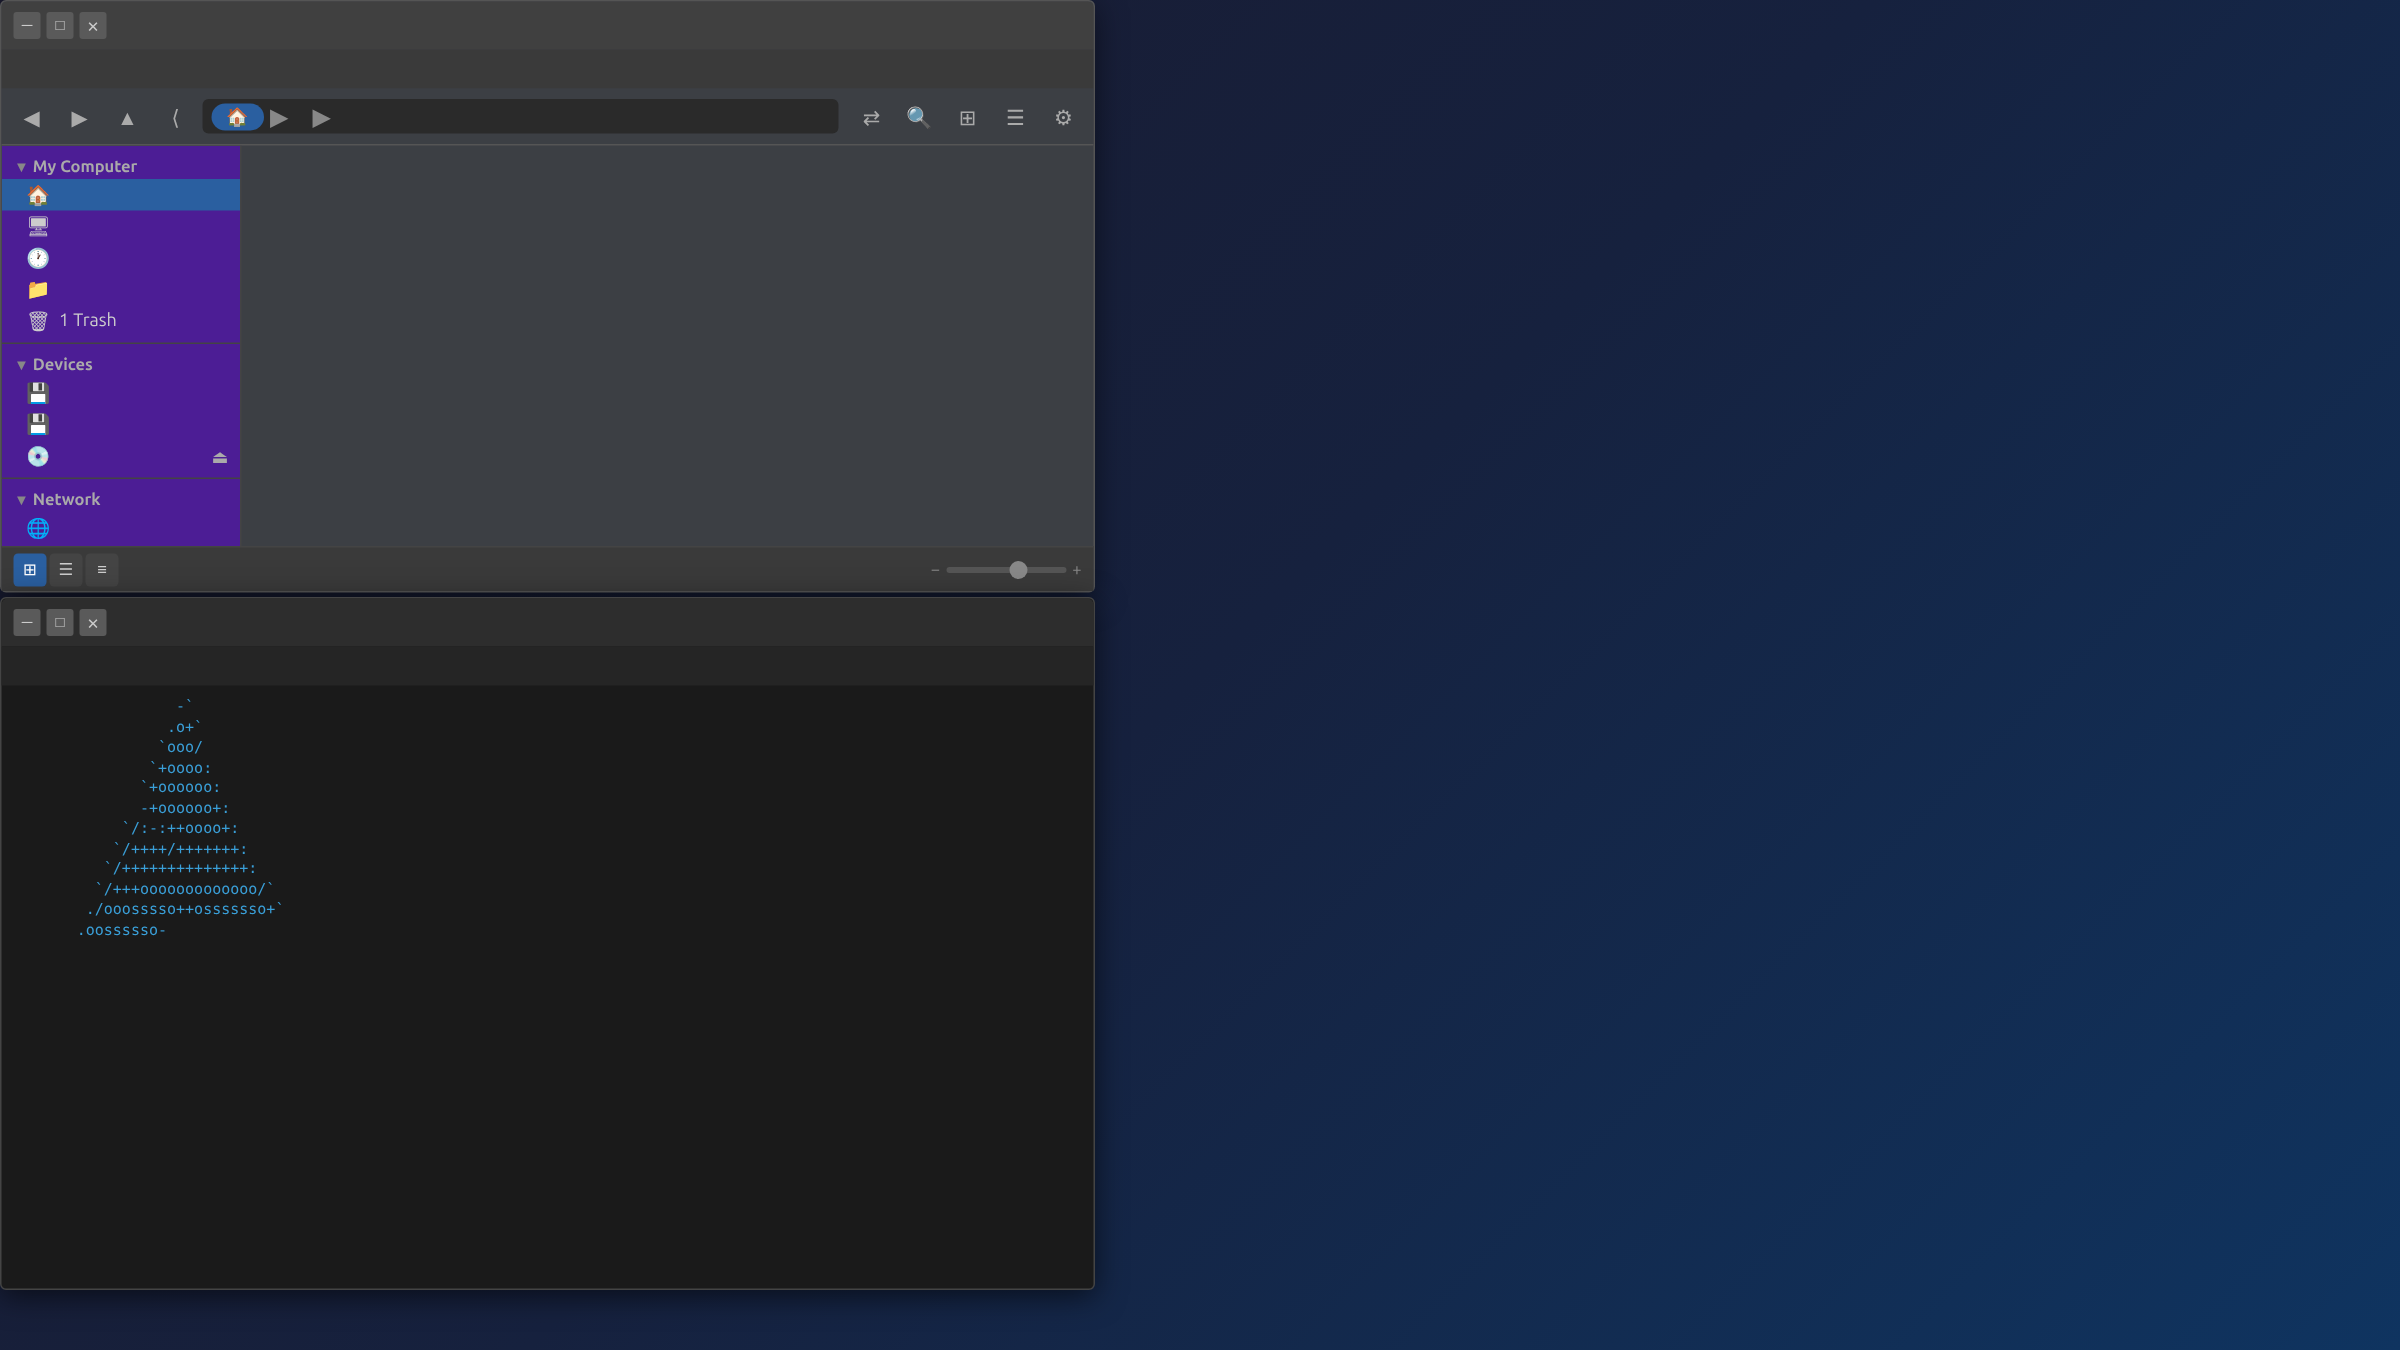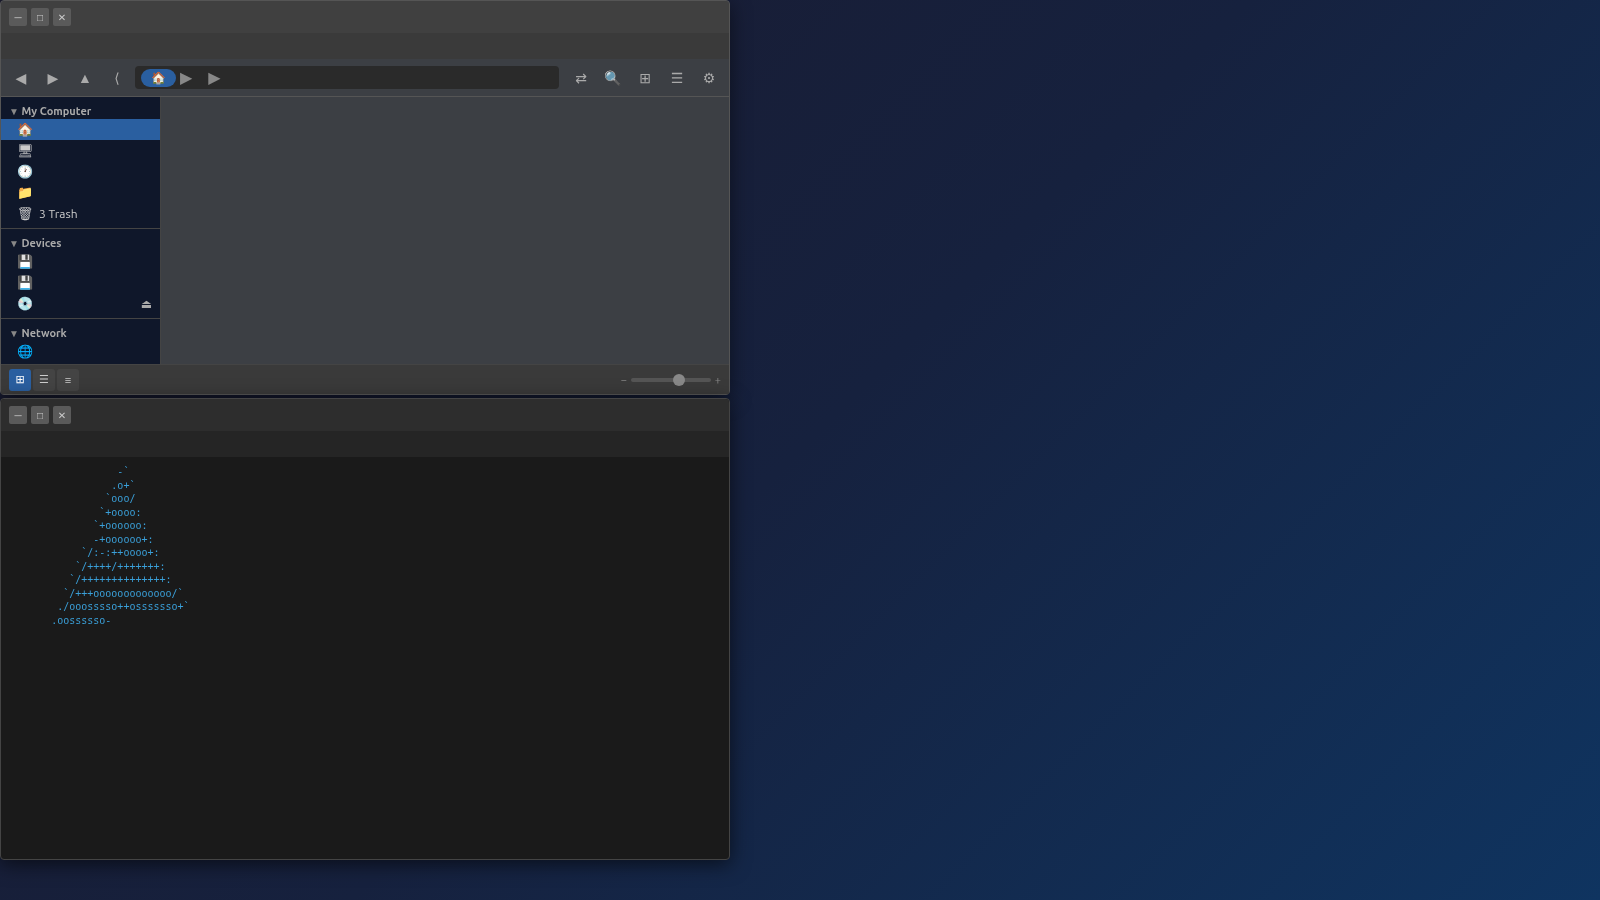--- a/index.html
+++ b/index.html
@@ -78,21 +78,21 @@
       background: #2a5fa0; color: white;
       border-radius: 10px; padding: 2px 10px;
     }
     .fm-toolbar-right { display: flex; gap: 4px; margin-left: 4px; }
 
     
     .fm-content { display: flex; flex: 1; overflow: hidden; }
     
     
     .fm-sidebar {
-      width: 160px; background: #0f172a;
+      width: 160px; background: #4c1d95;
       overflow-y: auto; flex-shrink: 0;
       border-right: 1px solid #444;
       font-size: 12px;
       padding: 4px 0;
     }
     .fm-sidebar-section { color: #aaa; padding: 4px 8px 2px; font-size: 11px; font-weight: bold; }
     .fm-sidebar-item {
       display: flex; align-items: center; gap: 6px;
       padding: 3px 8px 3px 16px; cursor: pointer; color: #ccc;
       border-radius: 0;
@@ -221,21 +221,21 @@
       <div class="fm-sidebar-item">
         <span class="fm-sidebar-item-icon">🕐</span>
         <span></span>
       </div>
       <div class="fm-sidebar-item">
         <span class="fm-sidebar-item-icon">📁</span>
         <span></span>
       </div>
       <div class="fm-sidebar-item">
         <span class="fm-sidebar-item-icon">🗑</span>
-        <span>3 Trash</span>
+        <span>1 Trash</span>
       </div>
       <div class="fm-sidebar-divider"></div>
       <div class="fm-sidebar-section">
         <span style="color:#888;font-size:10px">▼</span> Devices
       </div>
       <div class="fm-sidebar-item">
         <span class="fm-sidebar-item-icon">💾</span>
         <span></span>
       </div>
       <div class="fm-sidebar-item">

